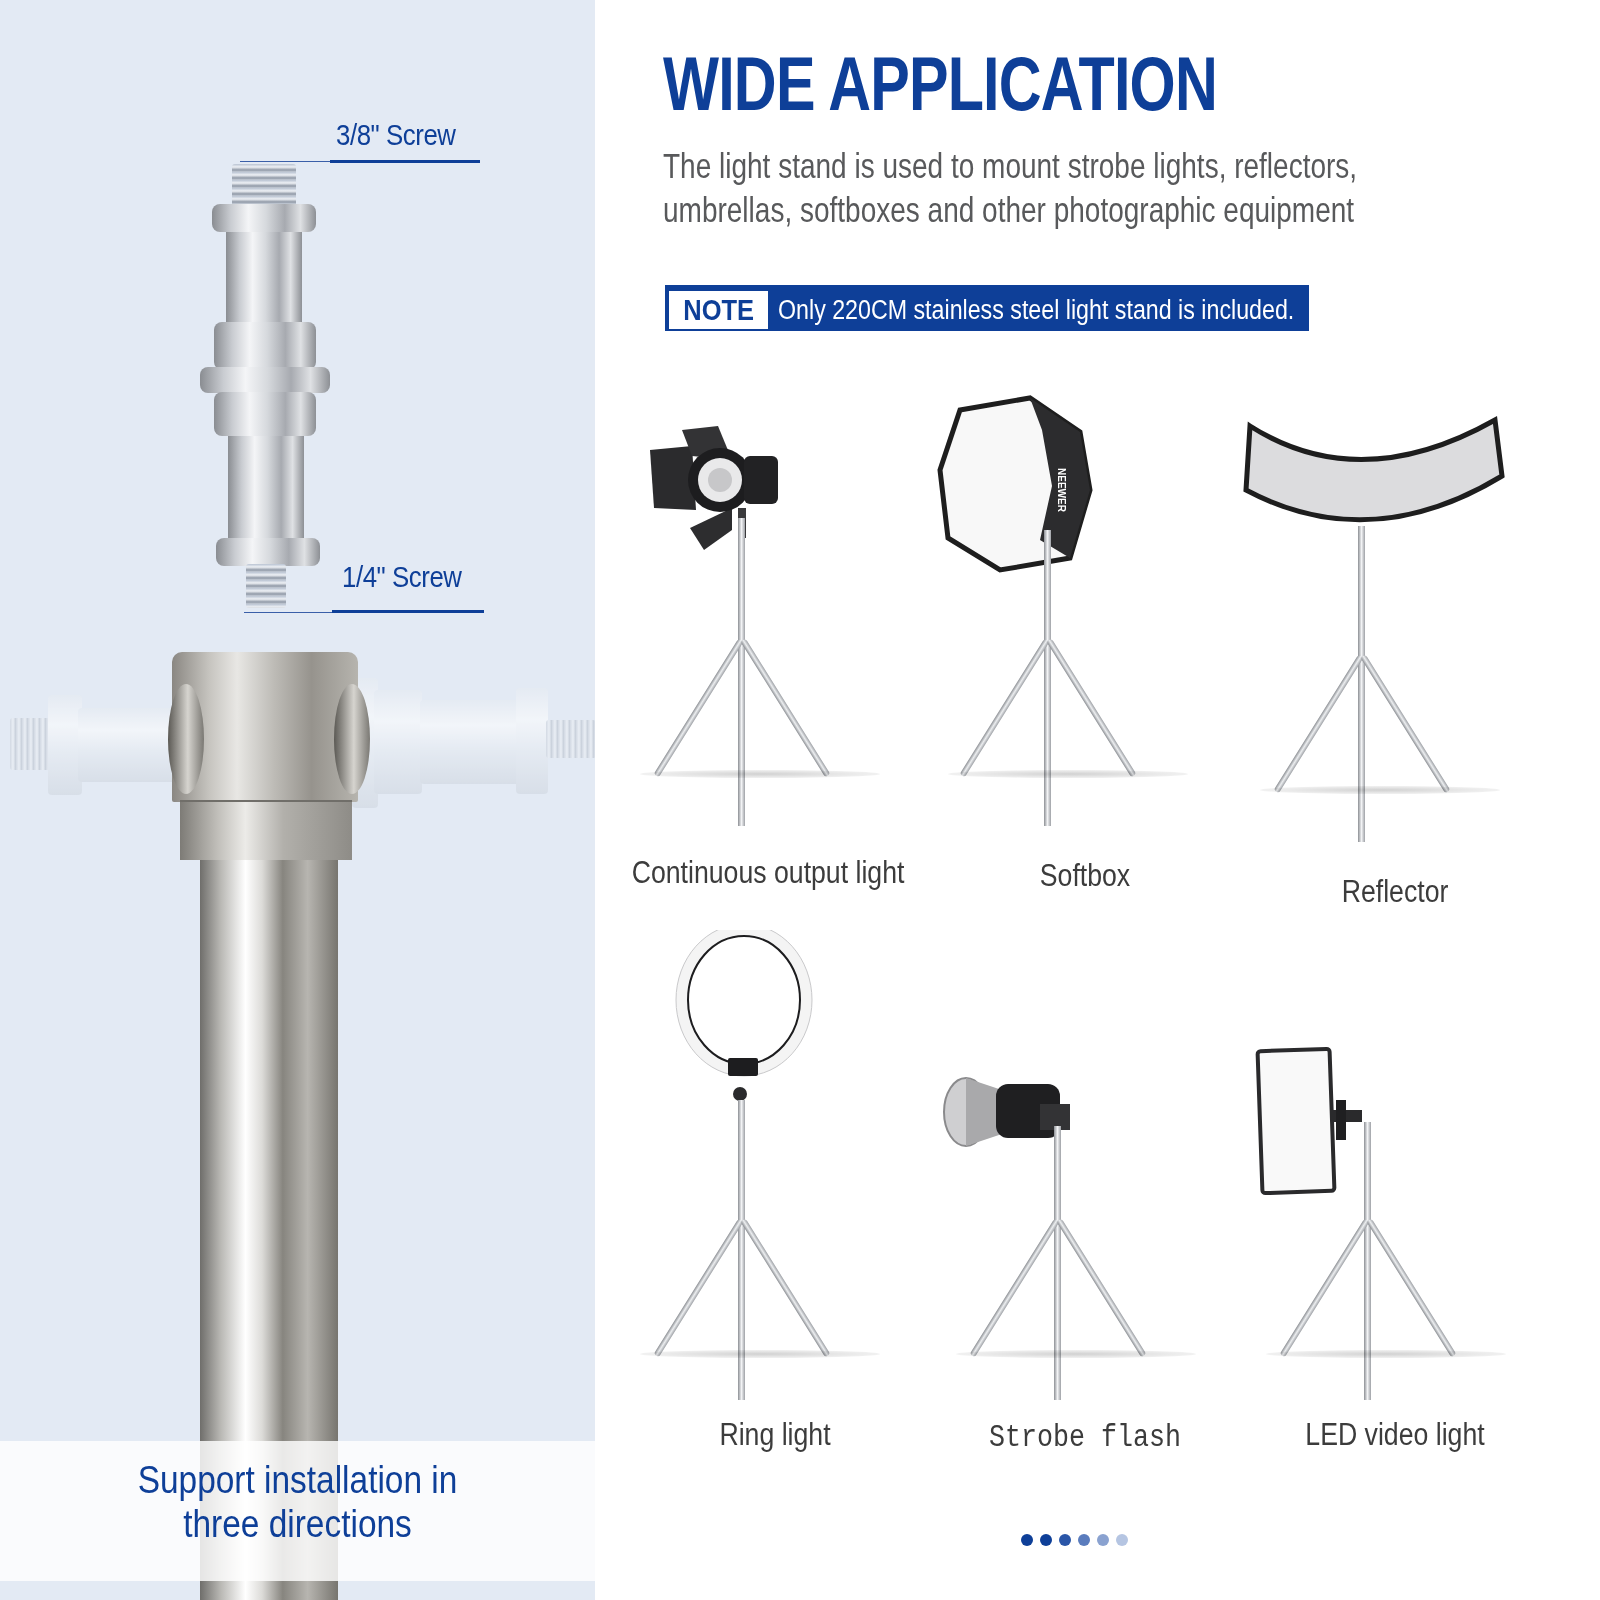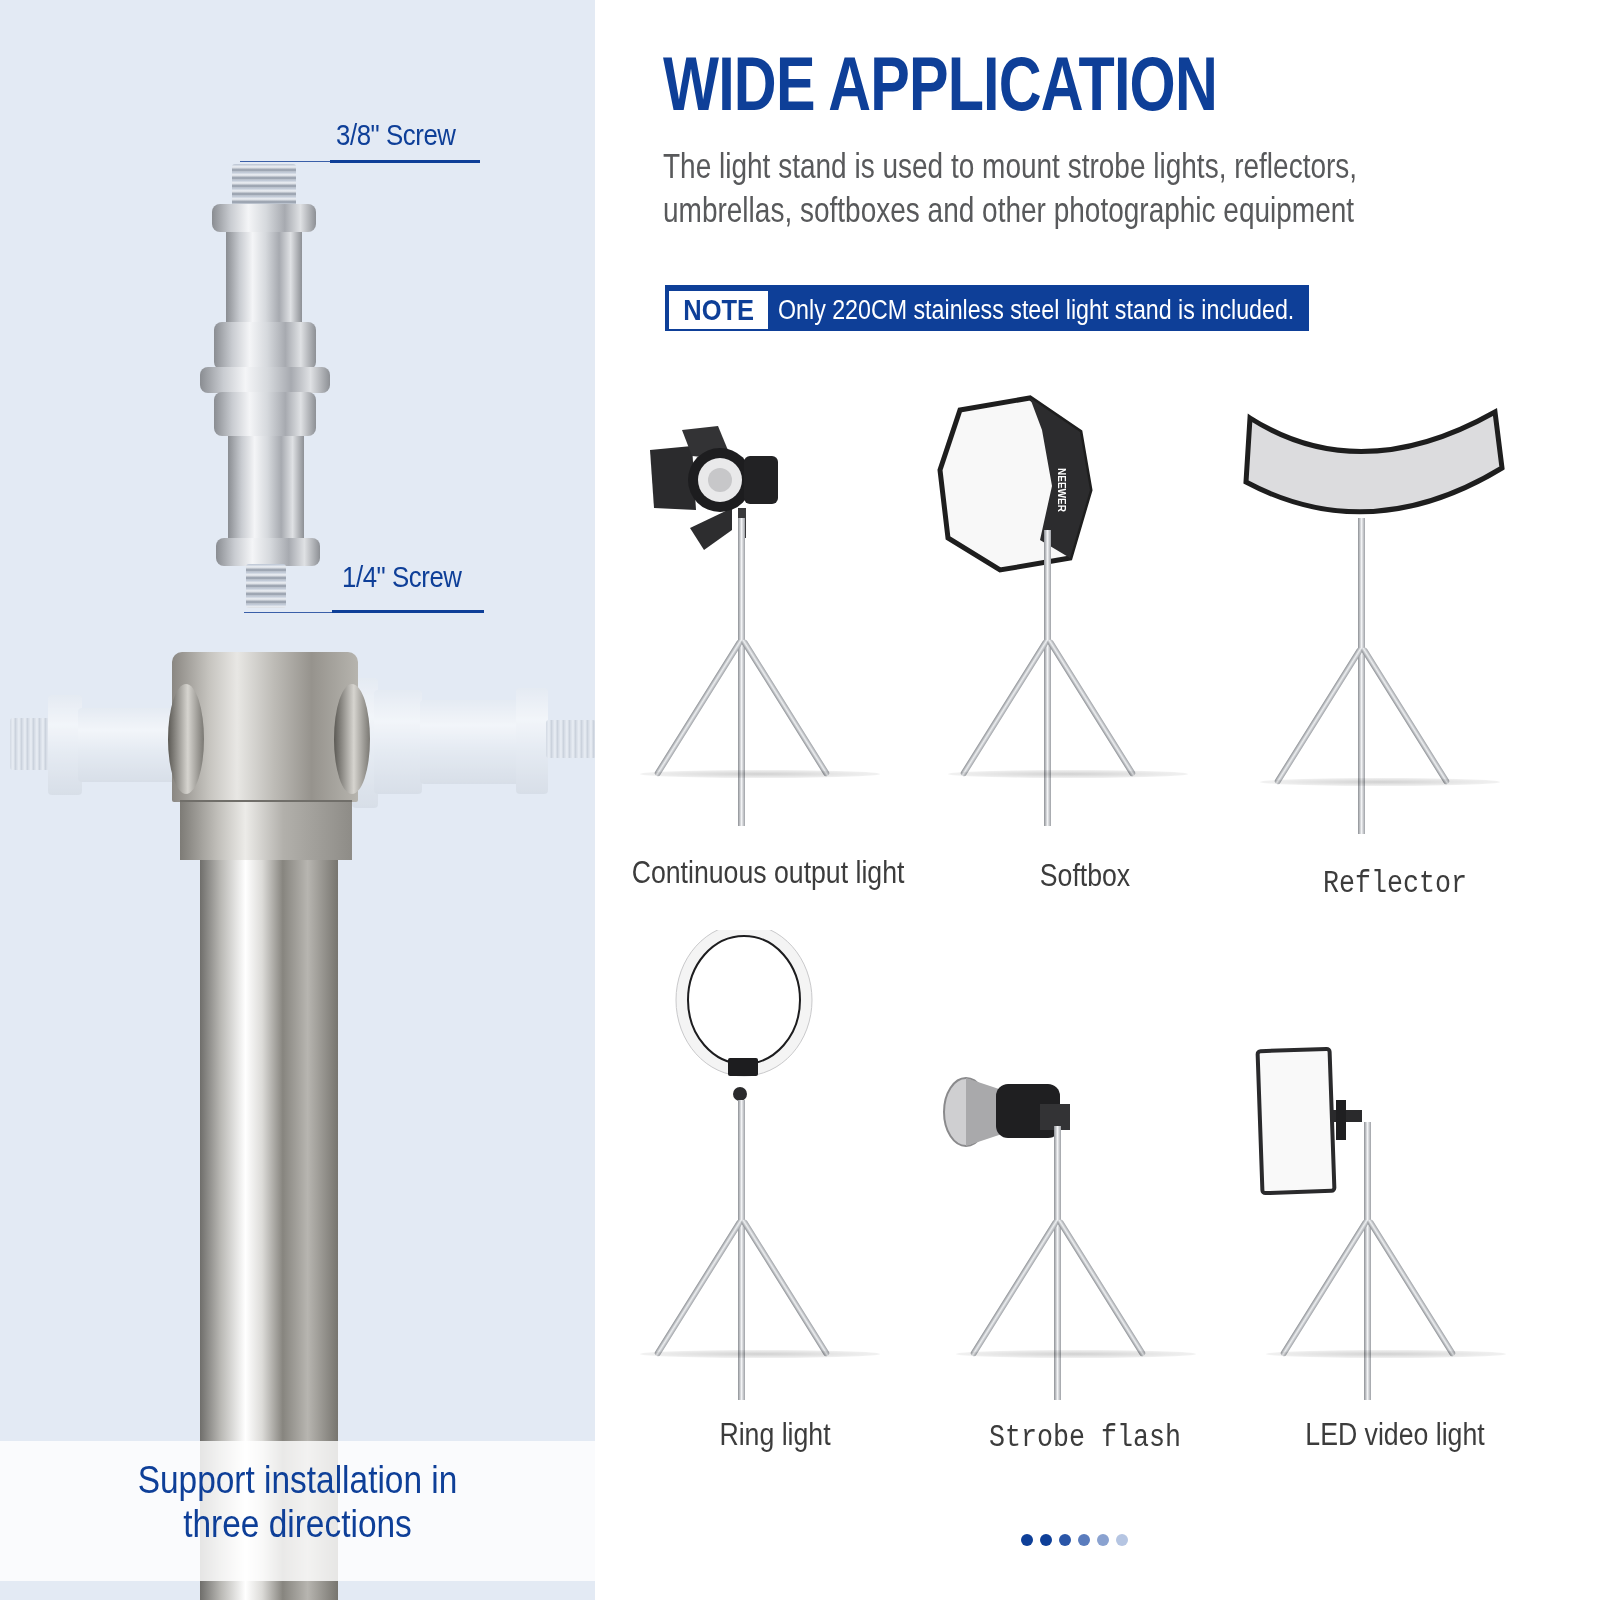--- a/index.html
+++ b/index.html
@@ -139,21 +139,21 @@
       <polygon points="100,8 150,42 160,100 140,168 110,150 122,96 112,40" fill="#2c2c2e"></polygon>
       <text x="128" y="78" fill="#ffffff" font-size="10" font-family="Liberation Sans, sans-serif" font-weight="bold" transform="rotate(90 128 78)">NEEWER</text>
     </svg>
     <div class="mast" style="left:114px; top:140px; height:296px;"></div>
     <div class="leg" style="left:114px; top:250px; height:160px; transform: rotate(32deg);"></div>
     <div class="leg" style="left:116px; top:250px; height:160px; transform: rotate(-32deg);"></div>
     <div class="shadow" style="left:18px; top:380px; width:240px;"></div>
     <div class="cell-label" style="top:468px;">Softbox</div>
   </div>
 
-  <div class="cell" style="left:620px; top:8px;font-family:Liberation Mono, monospace;">
+  <div class="cell" style="left:620px; top:16px;">
     <svg width="310" height="460" style="position:absolute; left:0; top:0;">
       <path d="M10,20 Q120,90 255,14 L262,70 Q130,150 6,84 Z" fill="#dcdcde" stroke="#1e1e1e" stroke-width="5"></path>
       <path d="M10,20 Q120,90 255,14" fill="none" stroke="#1e1e1e" stroke-width="3"></path>
     </svg>
     <div class="mast" style="left:118px; top:120px; height:316px;"></div>
     <div class="leg" style="left:118px; top:250px; height:160px; transform: rotate(32deg);"></div>
     <div class="leg" style="left:120px; top:250px; height:160px; transform: rotate(-32deg);"></div>
     <div class="shadow" style="left:20px; top:380px; width:240px;"></div>
     <div class="cell-label" style="top:468px;">Reflector</div>
   </div>

